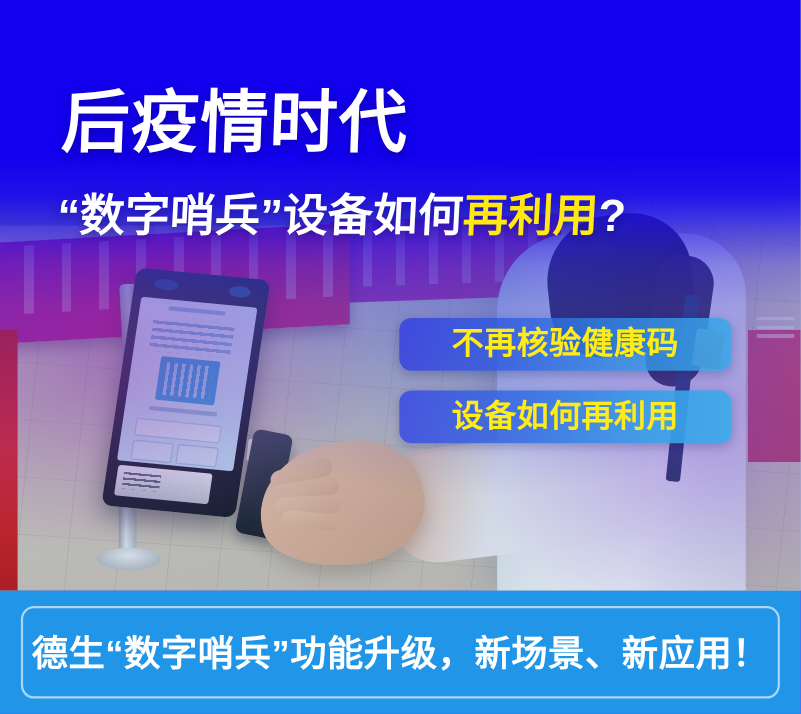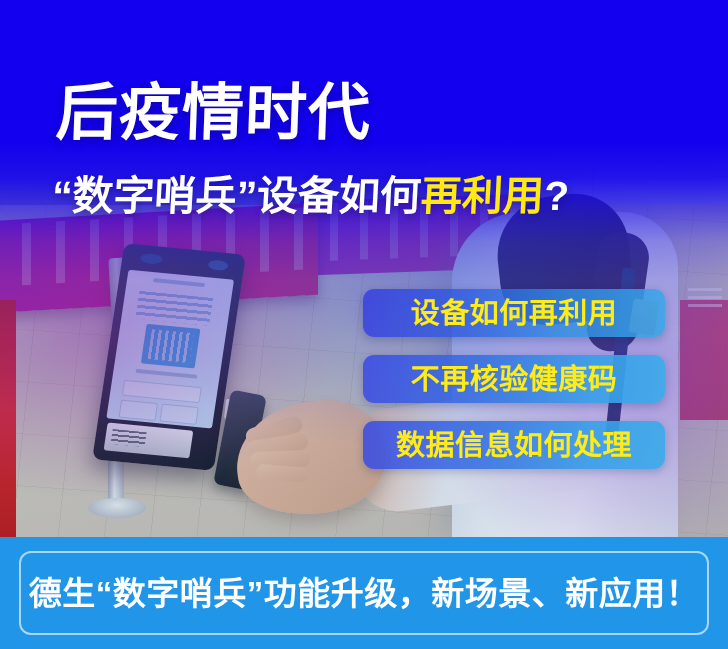--- a/index.html
+++ b/index.html
@@ -442,27 +442,24 @@
 
   <div class="tint-violet"></div>
   <div class="tint-top"></div>
 
   <div class="title-main">后疫情时代</div>
 
   <div class="title-sub"><span>“数字哨兵”设备如何</span><span class="hl">再利用</span><span>?</span></div>
 
   <div class="pill-list">
     <div class="pill">
-      <span class="pill-text">设备如何再利用</span>
-    </div>
-    <div class="pill">
       <span class="pill-text">不再核验健康码</span>
     </div>
     <div class="pill">
-      <span class="pill-text">数据信息如何处理</span>
+      <span class="pill-text">设备如何再利用</span>
     </div>
   </div>
 
   <div class="banner">
     <div class="banner-inner">
       <span class="banner-text">德生“数字哨兵”功能升级，新场景、新应用！</span>
     </div>
   </div>
 
 </div>

